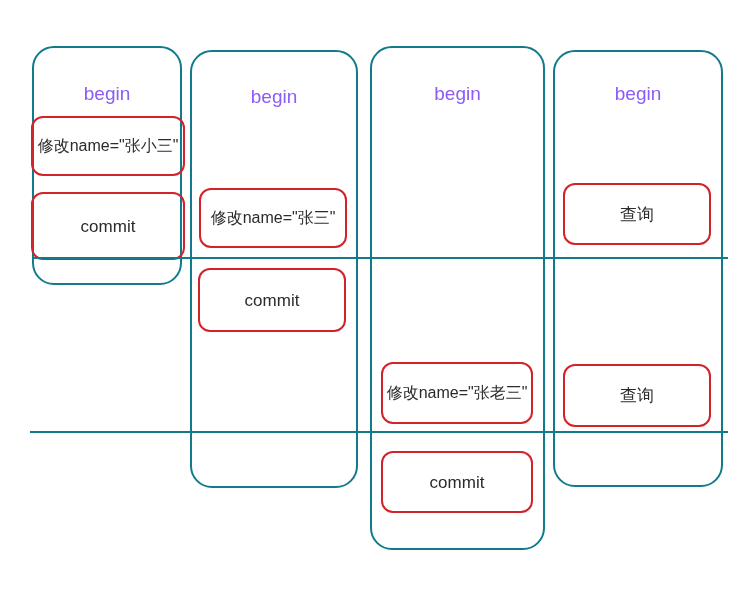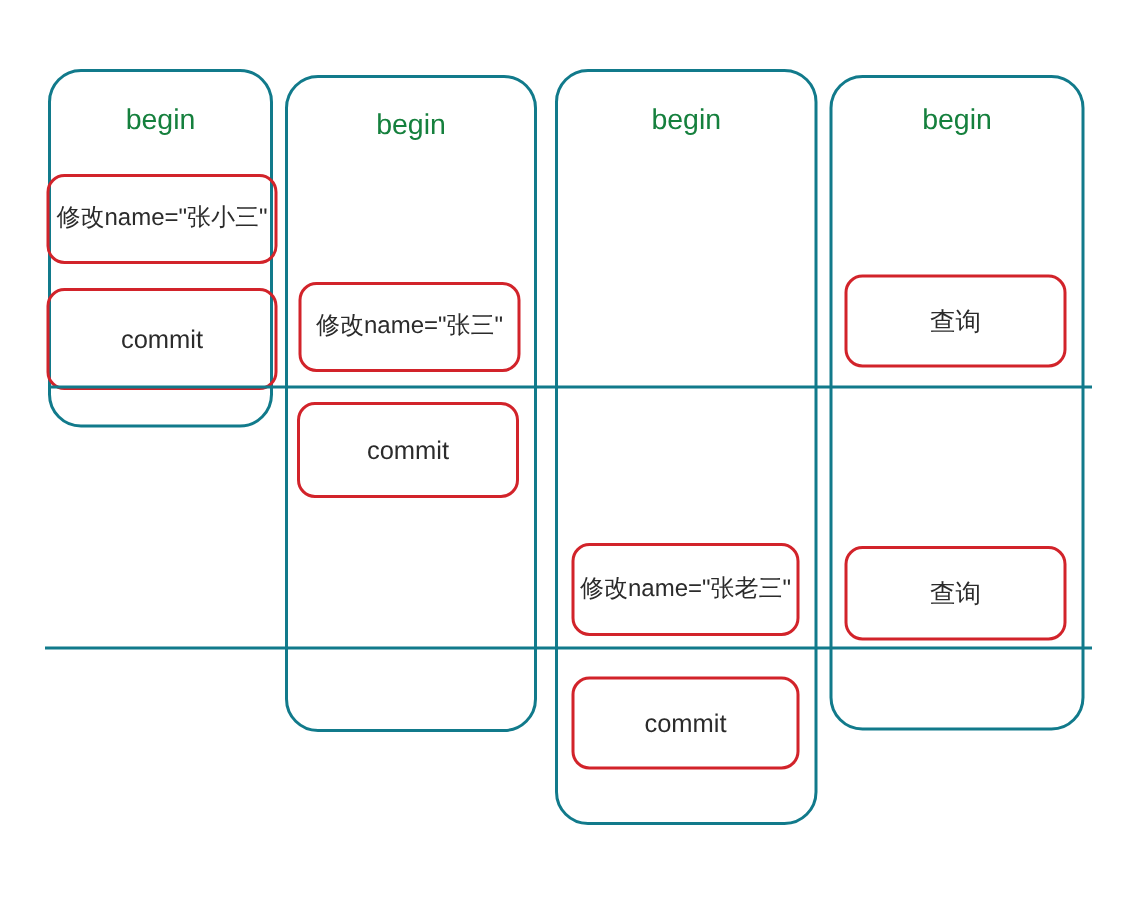--- a/index.html
+++ b/index.html
@@ -18,22 +18,23 @@
     box-sizing:border-box;
     border:2px solid #117a8b;
     border-radius:22px;
     background:transparent;
   }
   .lane-label{
     position:absolute;
     left:0;right:16px;
     text-align:center;
     font-size:19px;
-    color:#15803d;
+    color:#8b5cf6;
     white-space:nowrap;
+    margin-top:13px;
   }
 
   
   .timeline{
     position:absolute;
     height:0;
     border-top:2px solid #117a8b;
   }
 
   

